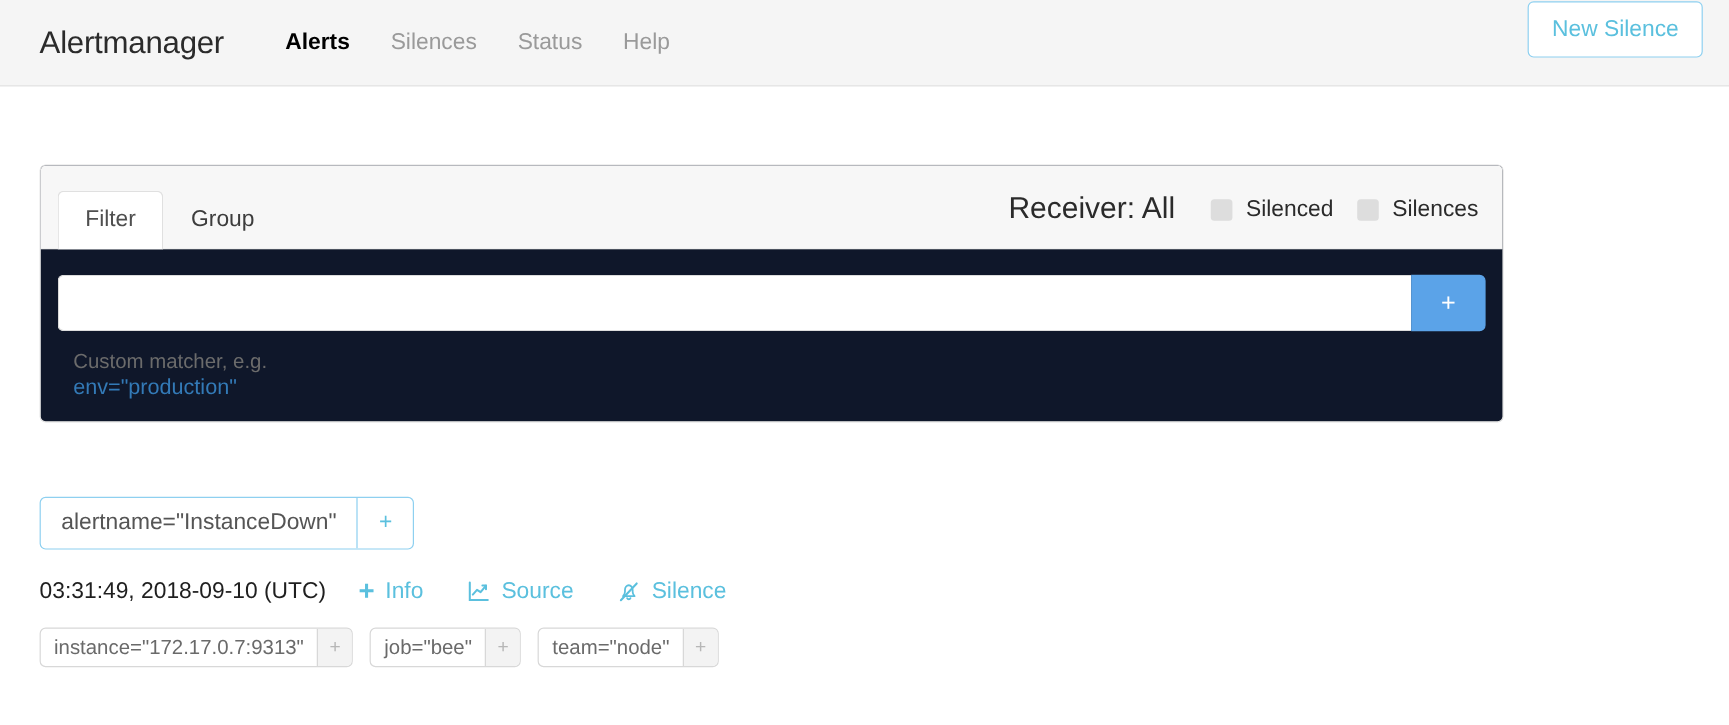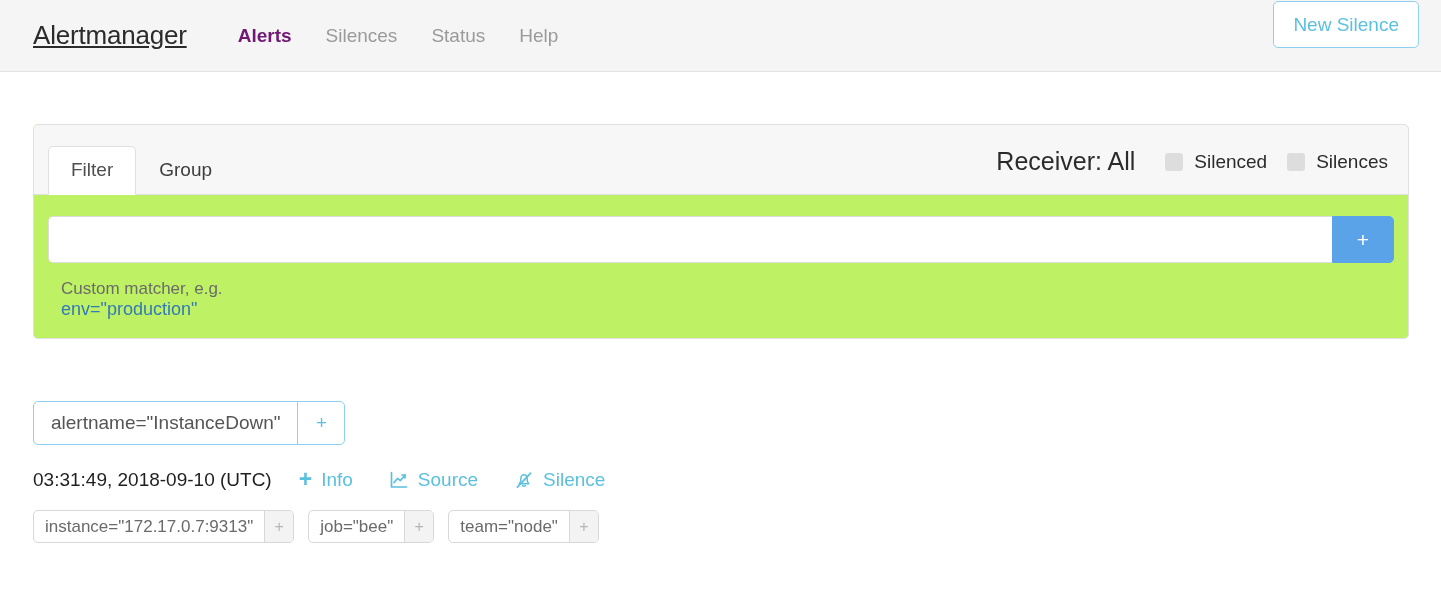--- a/index.html
+++ b/index.html
@@ -23,37 +23,36 @@
     align-items: center;
     padding: 0 22px 0 33px;
   }
   .brand {
     font-size: 26px;
     font-weight: 400;
     color: #2b2b2b;
     letter-spacing: -0.2px;
     margin-right: 34px;
     white-space: nowrap;
-    text-decoration: underline;
   }
   .nav-links {
     display: flex;
     align-items: center;
     gap: 0px;
   }
   .nav-link {
     font-size: 19px;
     color: #9a9a9a;
     text-decoration: none;
     padding: 0 17px;
     white-space: nowrap;
     cursor: pointer;
   }
   .nav-link.active {
-    color: #701a75;
+    color: #000000;
     font-weight: 700;
   }
   .new-silence-btn {
     position: absolute;
     right: 22px;
     top: 1px;
     height: 47px;
     padding: 0 19px;
     display: flex;
     align-items: center;
@@ -64,25 +63,25 @@
     color: #5bc0de;
     font-size: 19px;
     cursor: pointer;
     white-space: nowrap;
   }
 
   
   .wrap { padding: 0 33px; }
 
   .filter-card {
-    margin-top: 52px;
+    margin-top: 65px;
     border: 1px solid #e0e0e0;
     border-radius: 5px;
-    background: #bef264;
-    width: 1376px;
+    background: #0f172a;
+    width: 1220px;
   }
   .card-header {
     background: #f7f7f7;
     border-bottom: 1px solid #e0e0e0;
     border-radius: 4px 4px 0 0;
     height: 70px;
     padding: 0 14px 0 14px;
     display: flex;
     align-items: flex-end;
     justify-content: space-between;

